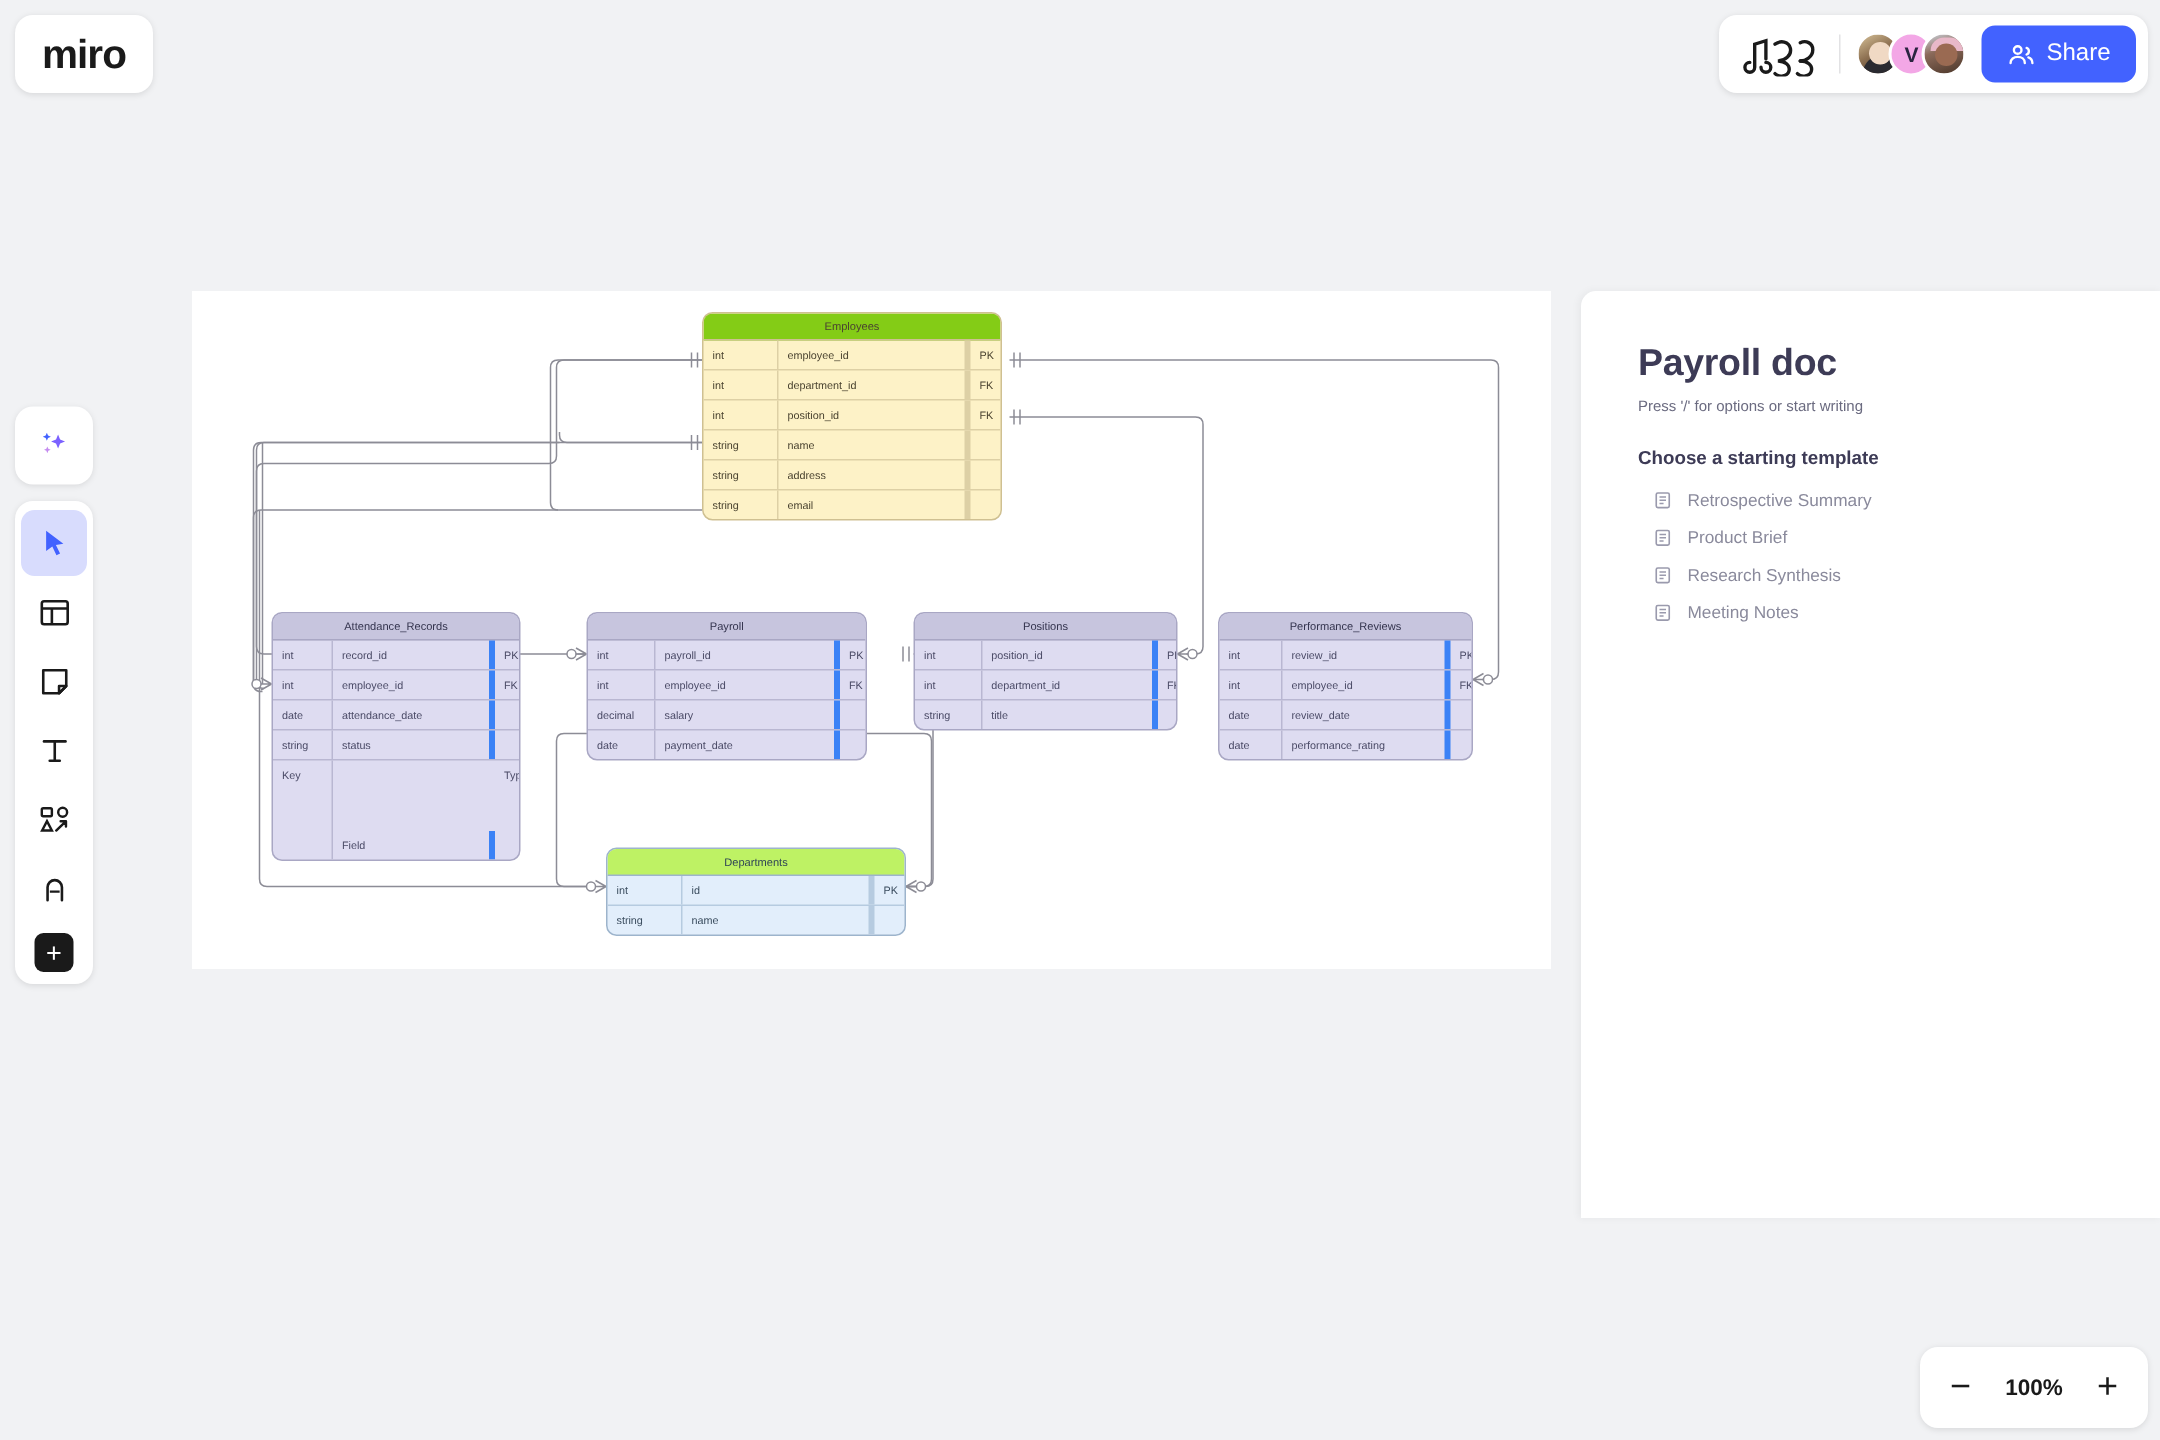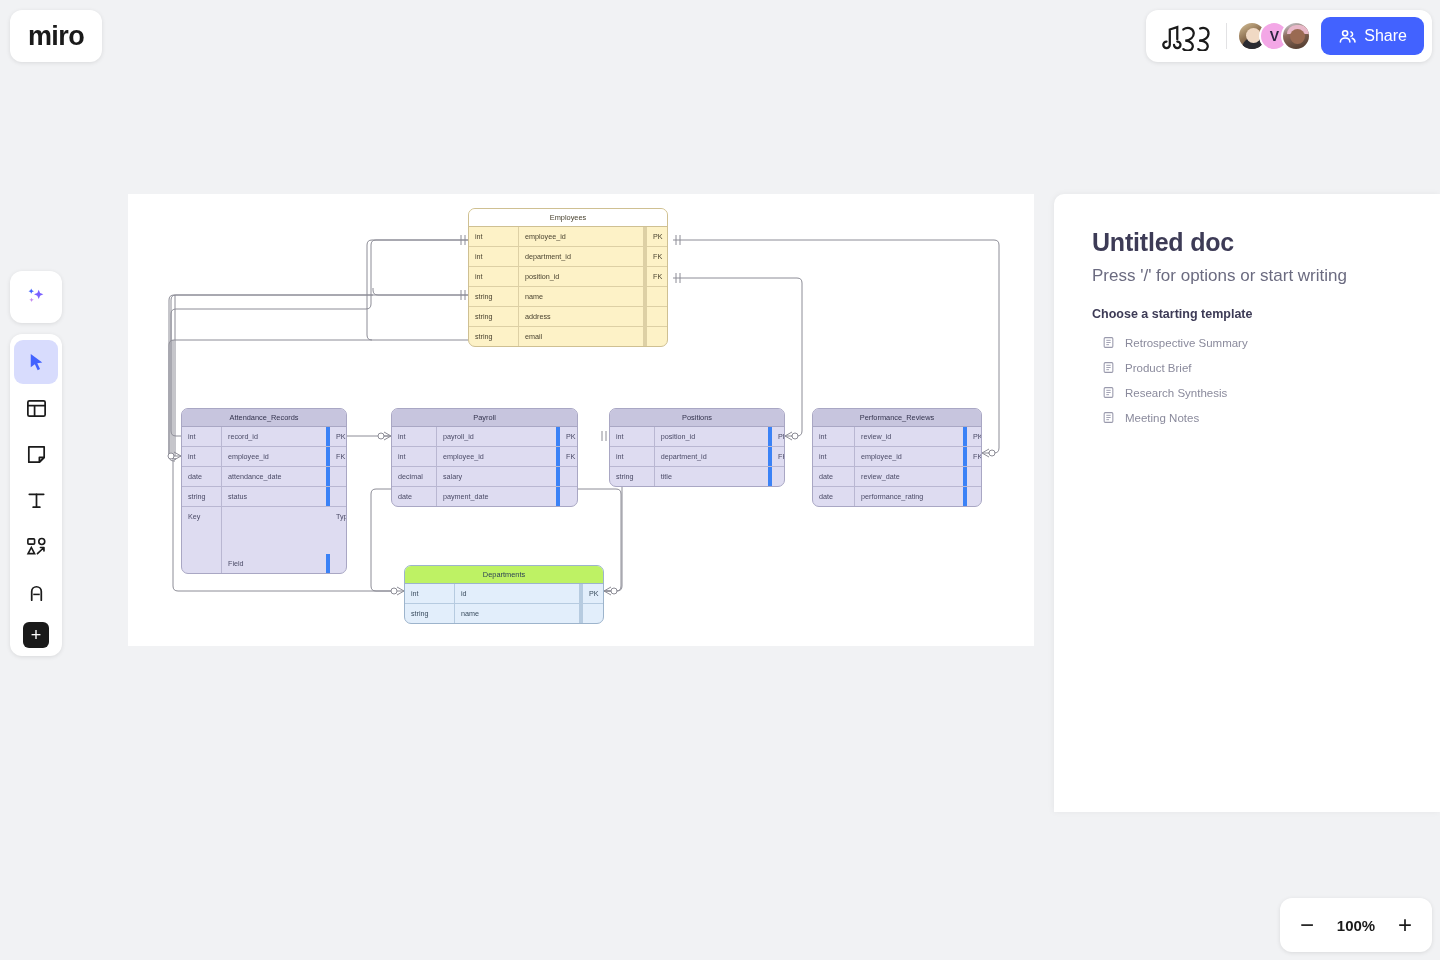--- a/index.html
+++ b/index.html
@@ -105,21 +105,21 @@
   
   .docpanel {
     position: absolute; right: 0; top: 194px;
     width: 386px; height: 618px;
     background: #fff;
     border-top-left-radius: 10px;
     box-shadow: -1px 0 6px rgba(0,0,0,.05);
     padding: 34px 38px;
   }
   .doc-title { font-size: 25px; font-weight: 700; color: #3d3b56; letter-spacing: -.2px; }
-  .doc-hint  { font-size: 17px; color: #6b6b80; margin-top: 9px; }
+  .doc-hint  { font-size: 10px; color: #6b6b80; margin-top: 9px; }
   .doc-sub   { font-size: 12.5px; font-weight: 700; color: #3d3b56; margin-top: 21px; }
   .tmpl-list { margin-top: 9px; }
   .tmpl {
     display: flex; align-items: center; gap: 10px;
     padding: 6px 0 6px 10px; cursor: pointer; border-radius: 5px;
   }
   .tmpl span.lbl { font-size: 11.5px; color: #8a8a9c; }
 
   
   .zoomctl {
@@ -151,21 +151,21 @@
   .er-cell { padding: 5px 6px; overflow: hidden; line-height: 1.25; }
   .er-cell.c1 { border-right: 1px solid #b9b7d2; }
   .er-cell.c2 { border-right: 4px solid #3b82f6; }
 
   
   .thm-purple           { background: #dedcf1; }
   .thm-purple .er-head  { background: #c7c5de; color: #33334d; }
   .thm-purple .er-cell  { color: #4a4a66; }
   
   .thm-yellow           { background: #fdf2c7; border-color: #cfc092; }
-  .thm-yellow .er-head  { background: #ffffff; color: #4a4330; border-bottom-color:#cfc092; }
+  .thm-yellow .er-head  { background: #84cc16; color: #4a4330; border-bottom-color:#cfc092; }
   .thm-yellow .er-row   { border-bottom-color: #ddd0a5; }
   .thm-yellow .er-cell  { color: #4a4330; }
   .thm-yellow .er-cell.c1, .thm-yellow .er-cell.c2 { border-right-color: #ddd0a5; }
   
   .thm-blue             { background: #e2eefb; border-color: #9db4cc; }
   .thm-blue .er-head    { background: #bef264; color: #2f4356; border-bottom-color:#9db4cc; }
   .thm-blue .er-row     { border-bottom-color: #b6cbe0; }
   .thm-blue .er-cell    { color: #3a4c5e; }
   .thm-blue .er-cell.c1, .thm-blue .er-cell.c2 { border-right-color: #b6cbe0; }
 
@@ -467,21 +467,21 @@
     <div class="tool">
       <svg width="23" height="23" viewBox="0 0 24 24">
         <path d="M7 20V11a5 5 0 0 1 10 0v9" fill="none" stroke="#1a1a1a" stroke-width="1.8" stroke-linecap="round"></path>
         <path d="M8.6 14h6.8" fill="none" stroke="#1a1a1a" stroke-width="1.6"></path>
       </svg>
     </div>
     <div class="tool-plus">+</div>
   </div>
 
   <div class="docpanel">
-    <div class="doc-title">Untitled doc</div>
+    <div class="doc-title">Payroll doc</div>
     <div class="doc-hint">Press '/' for options or start writing</div>
     <div class="doc-sub">Choose a starting template</div>
     <div class="tmpl-list" id="tmpl-host">
         <div class="tmpl">
           <svg width="13" height="13" viewBox="0 0 24 24">
             <rect x="4" y="3" width="16" height="18" rx="2" fill="none" stroke="#9a9aad" stroke-width="2"></rect>
             <line x1="8" y1="8" x2="16" y2="8" stroke="#9a9aad" stroke-width="1.7"></line>
             <line x1="8" y1="12" x2="16" y2="12" stroke="#9a9aad" stroke-width="1.7"></line>
             <line x1="8" y1="16" x2="13" y2="16" stroke="#9a9aad" stroke-width="1.7"></line>
           </svg>

